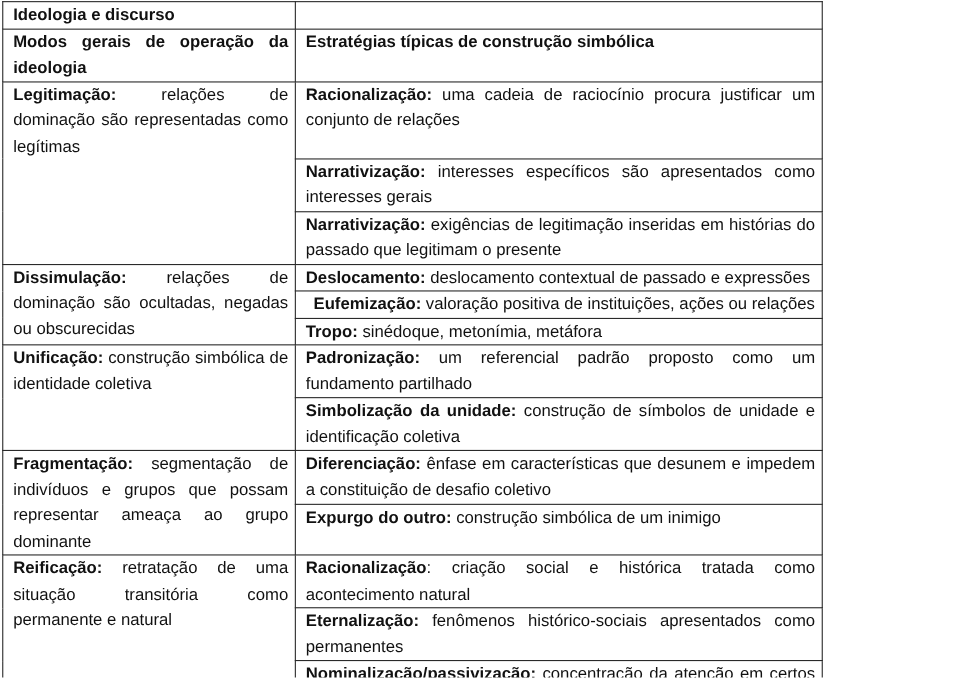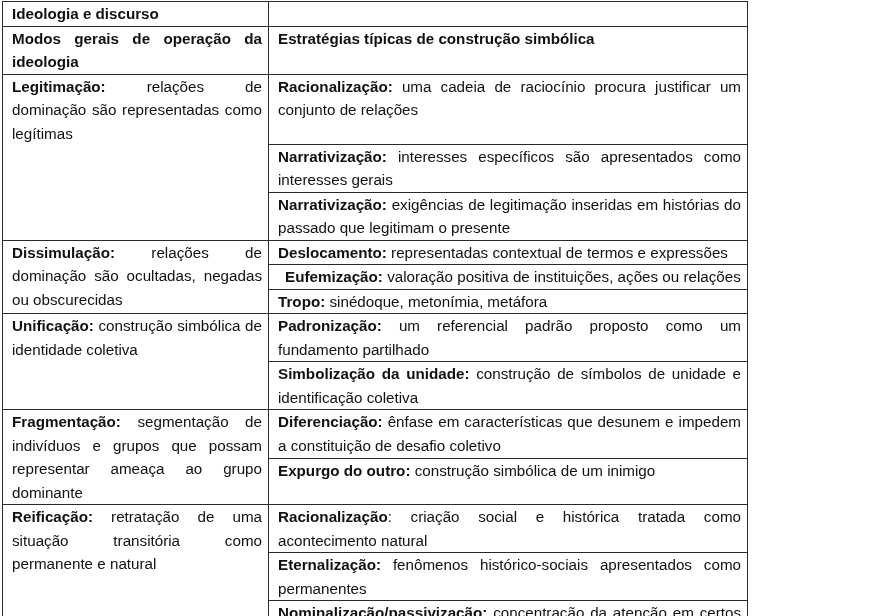--- a/index.html
+++ b/index.html
@@ -58,21 +58,21 @@
         <td style="height: 69px;"><span class="b">Racionalização:</span><span> uma cadeia de raciocínio procura justificar um conjunto de relações</span></td>
       </tr>
       <tr>
         <td style="height: 46px;"><span class="b">Narrativização:</span><span> interesses específicos são apresentados como interesses gerais</span></td>
       </tr>
       <tr>
         <td style="height: 46px;"><span class="b">Narrativização:</span><span> exigências de legitimação inseridas em histórias do passado que legitimam o presente</span></td>
       </tr>
       <tr>
         <td class="left" rowspan="3"><span class="b">Dissimulação:</span><span> relações de dominação são ocultadas, negadas ou obscurecidas</span></td>
-        <td style="height: 23px;"><span class="b">Deslocamento:</span><span> representadas contextual de termos e expressões</span></td>
+        <td style="height: 23px;"><span class="b">Deslocamento:</span><span> deslocamento contextual de passado e expressões</span></td>
       </tr>
       <tr>
         <td style="height: 23px; padding-left: 16px;"><span class="b">Eufemização:</span><span> valoração positiva de instituições, ações ou relações</span></td>
       </tr>
       <tr>
         <td style="height: 23px;"><span class="b">Tropo:</span><span> sinédoque, metonímia, metáfora</span></td>
       </tr>
       <tr>
         <td class="left" rowspan="2"><span class="b">Unificação:</span><span> construção simbólica de identidade coletiva</span></td>
         <td style="height: 47px;"><span class="b">Padronização:</span><span> um referencial padrão proposto como um fundamento partilhado</span></td>

